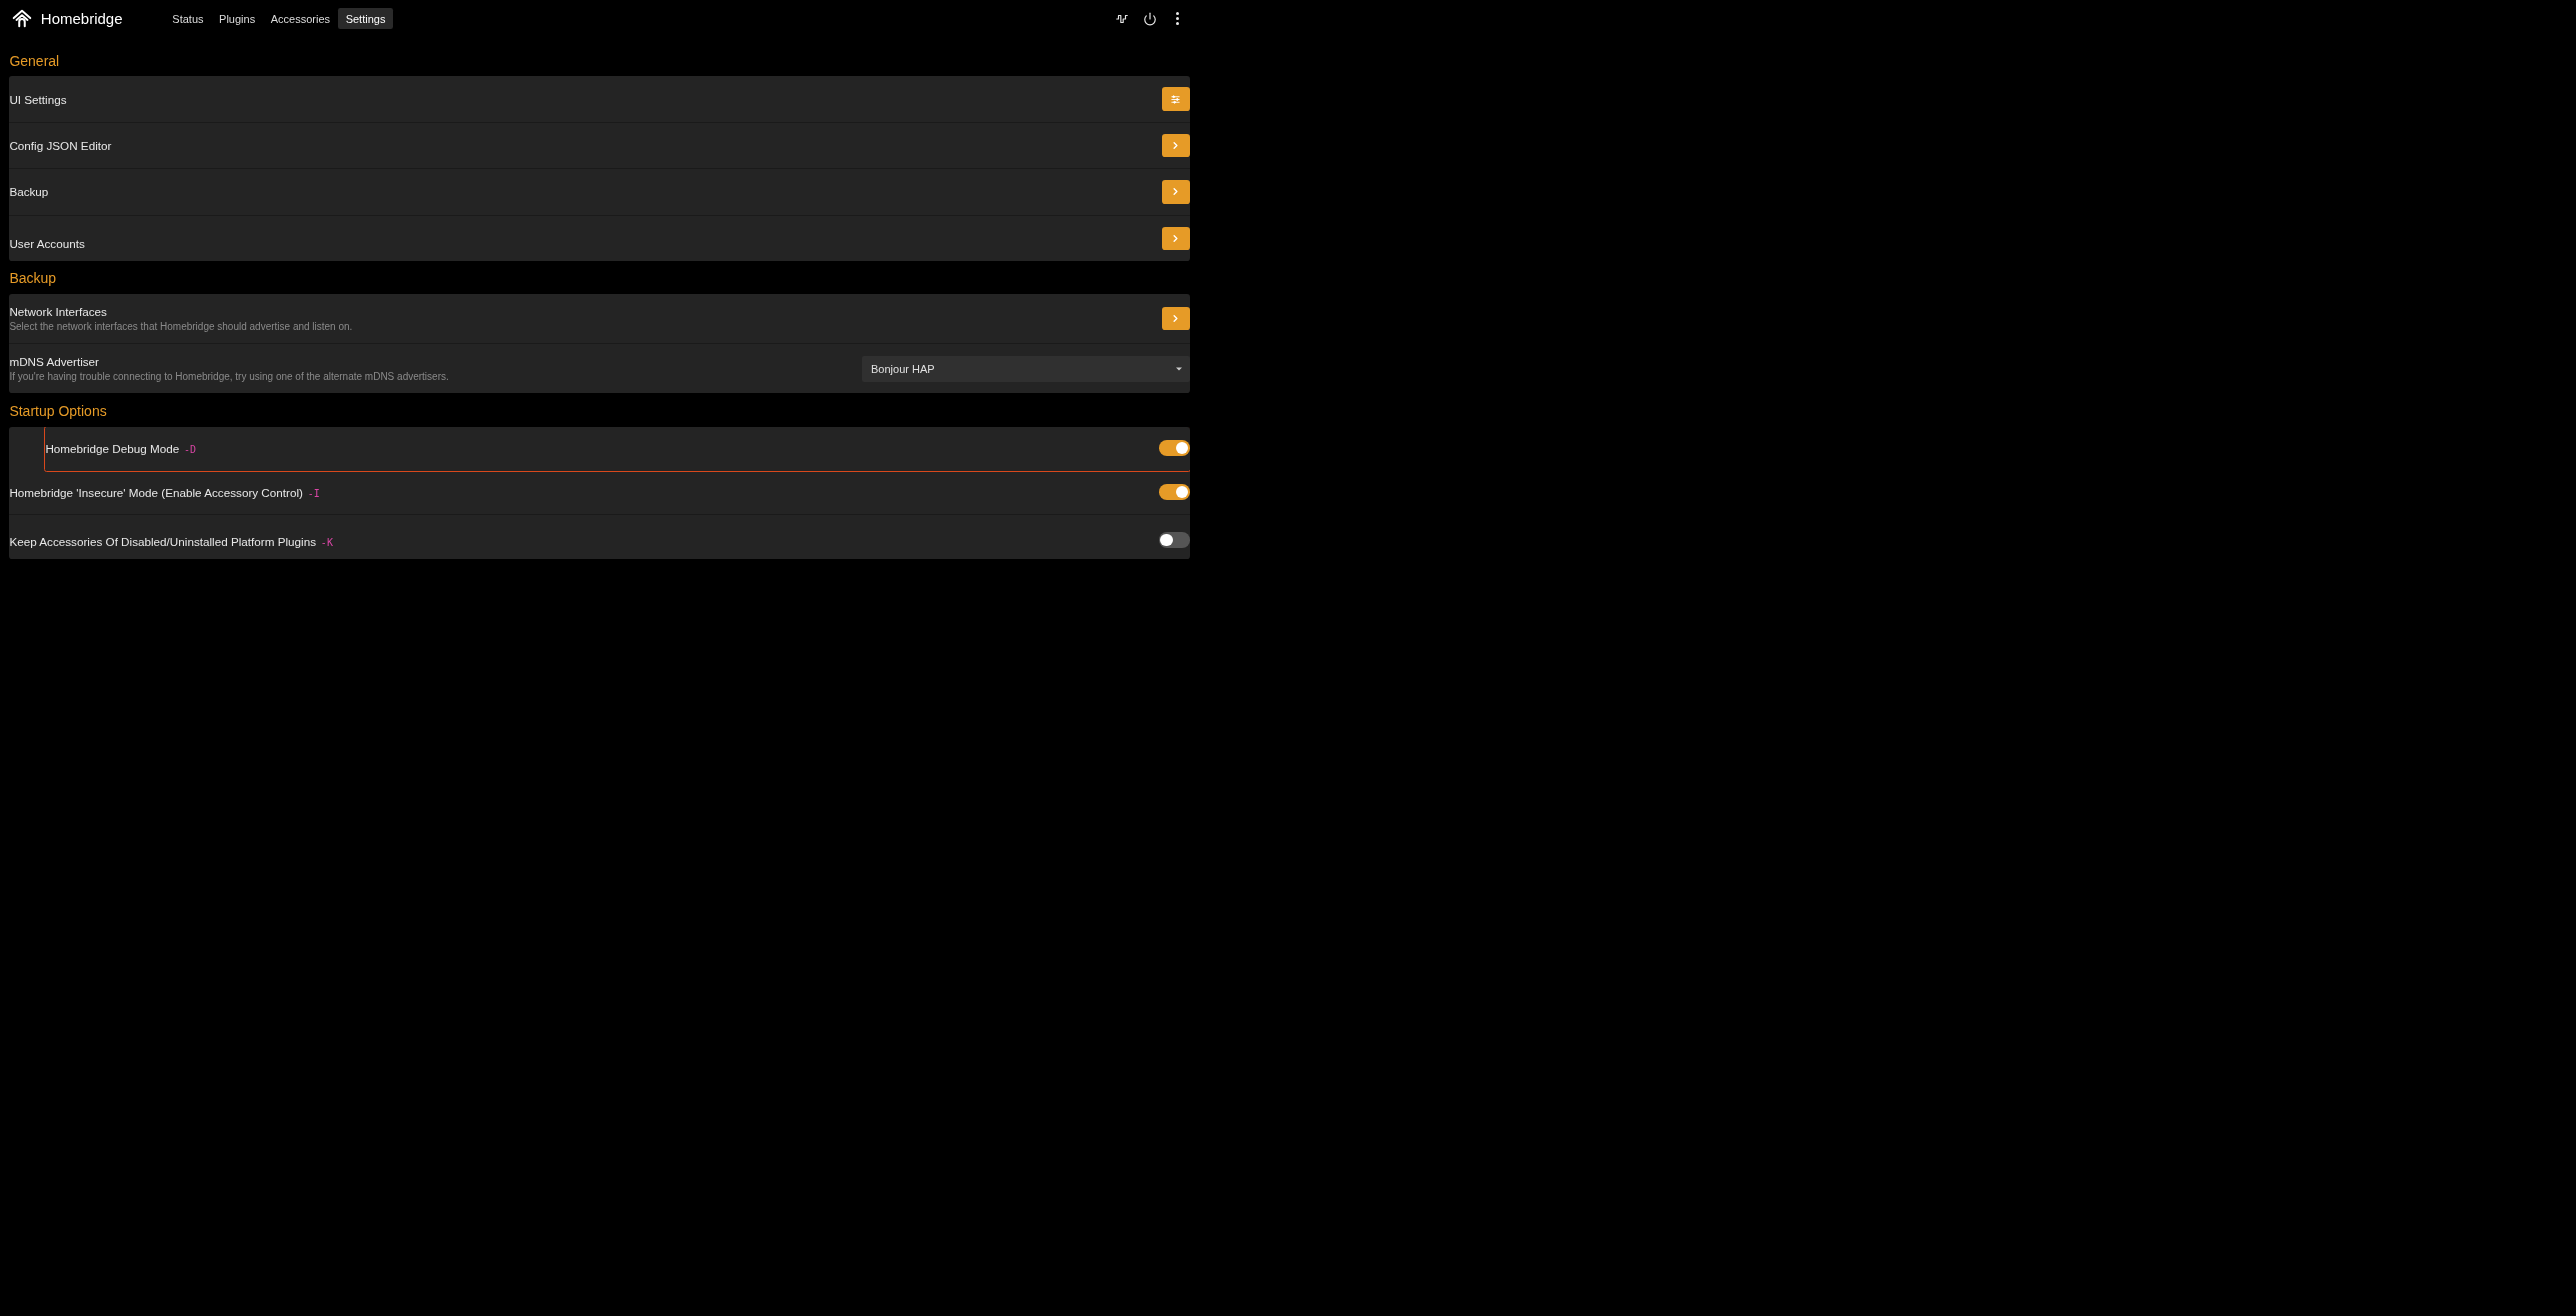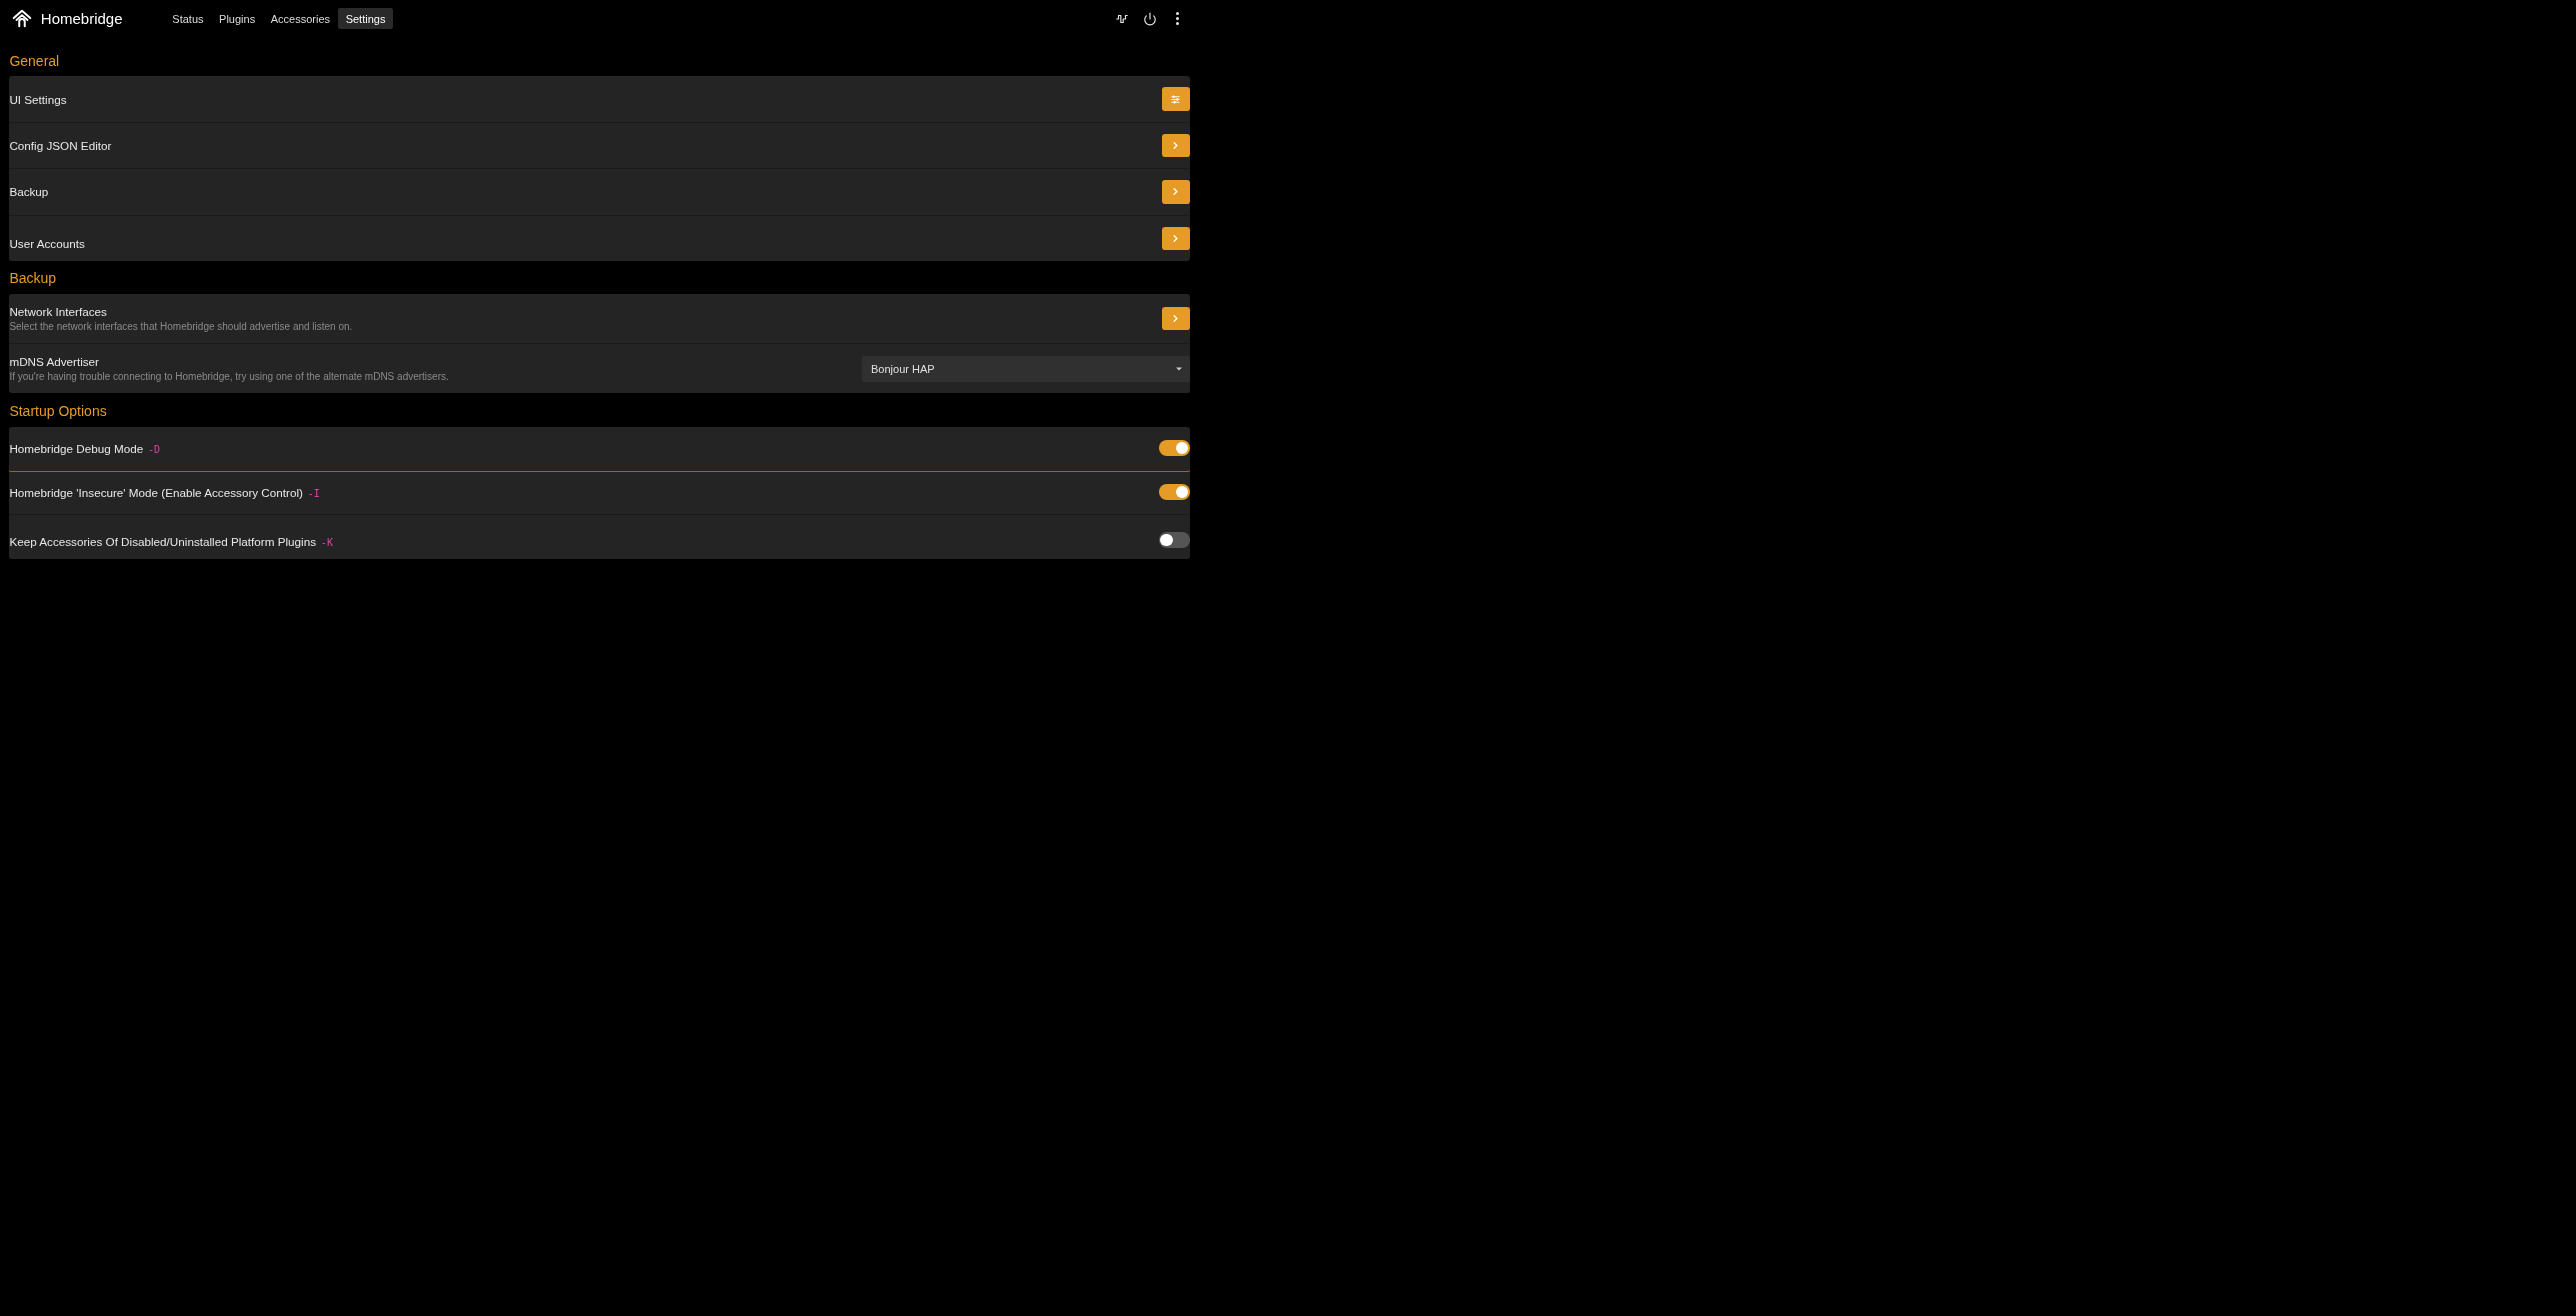--- a/index.html
+++ b/index.html
@@ -133,20 +133,21 @@
     position: absolute; width: 12.5px; height: 12.5px; border-radius: 50%; background: #fff; top: 1.6px;
   }
   .toggle.on { background: #e69b27; }
   .toggle.on .knob { right: 1.6px; }
   .toggle.off { background: #555; }
   .toggle.off .knob { left: 1.6px; }
   .row.highlight {
     outline: 1.6px solid #d9481c;
     outline-offset: -0.8px;
     border-radius: 1.6px;
+    margin-left: 36px;
   }
   .panel .row.highlight { border-bottom-color: transparent; }
 </style>
 </head>
 <body>
 
 <div class="navbar">
   <div class="brand">
     <svg class="brand-logo" viewBox="0 0 24 24" fill="none" stroke="currentColor" stroke-width="2.2" stroke-linecap="round" stroke-linejoin="round">
       <path d="M3 11 L12 3 L21 11"></path>

